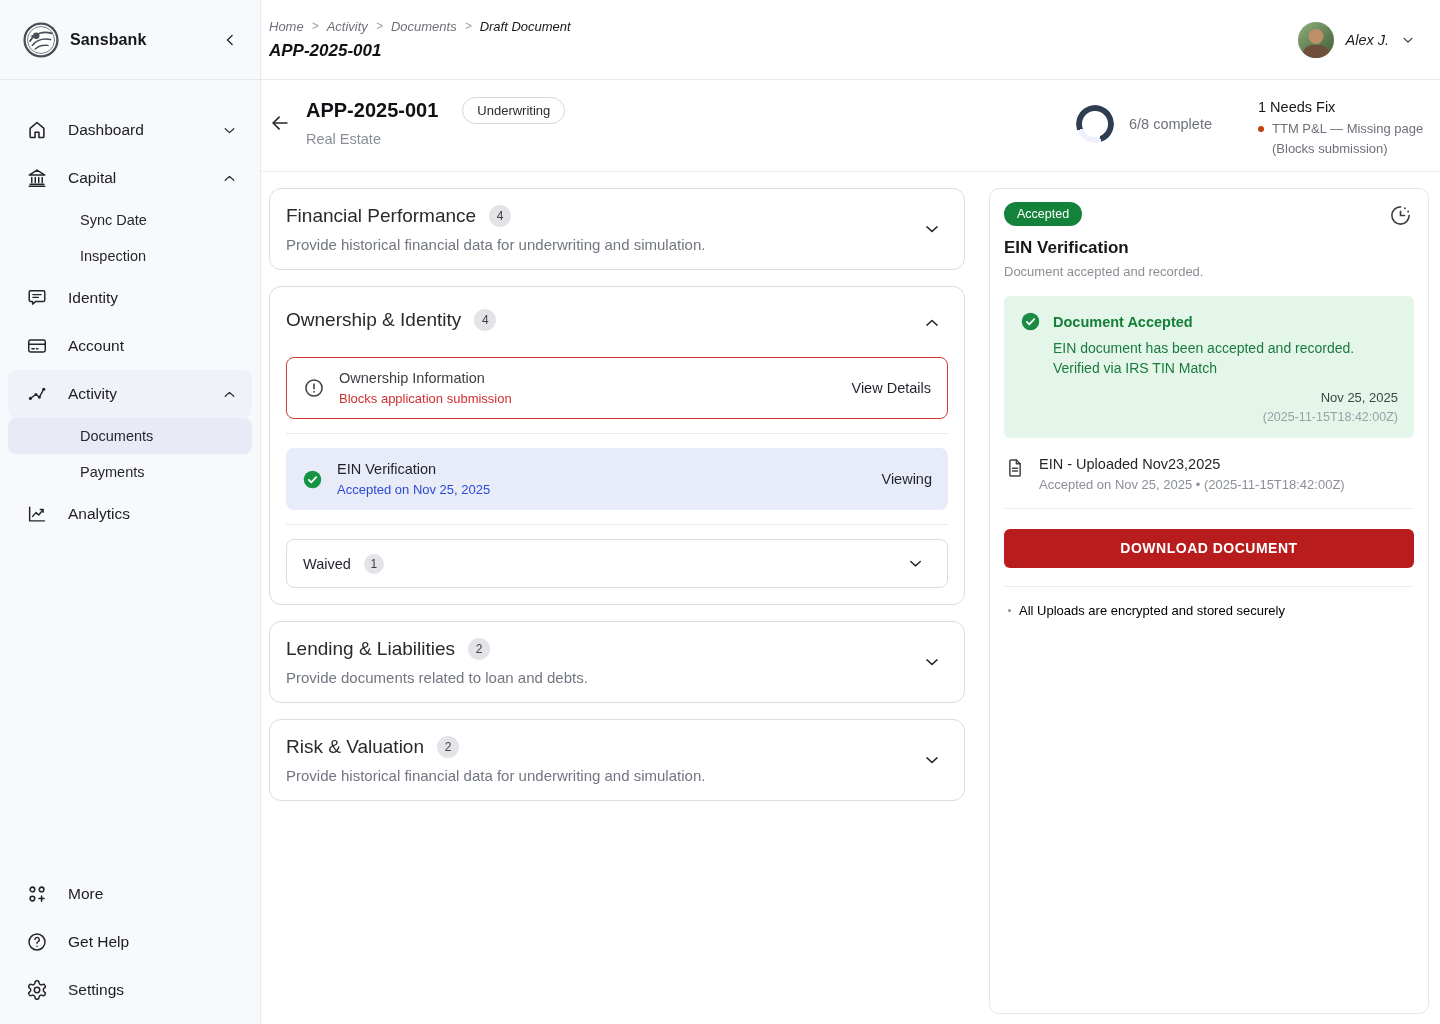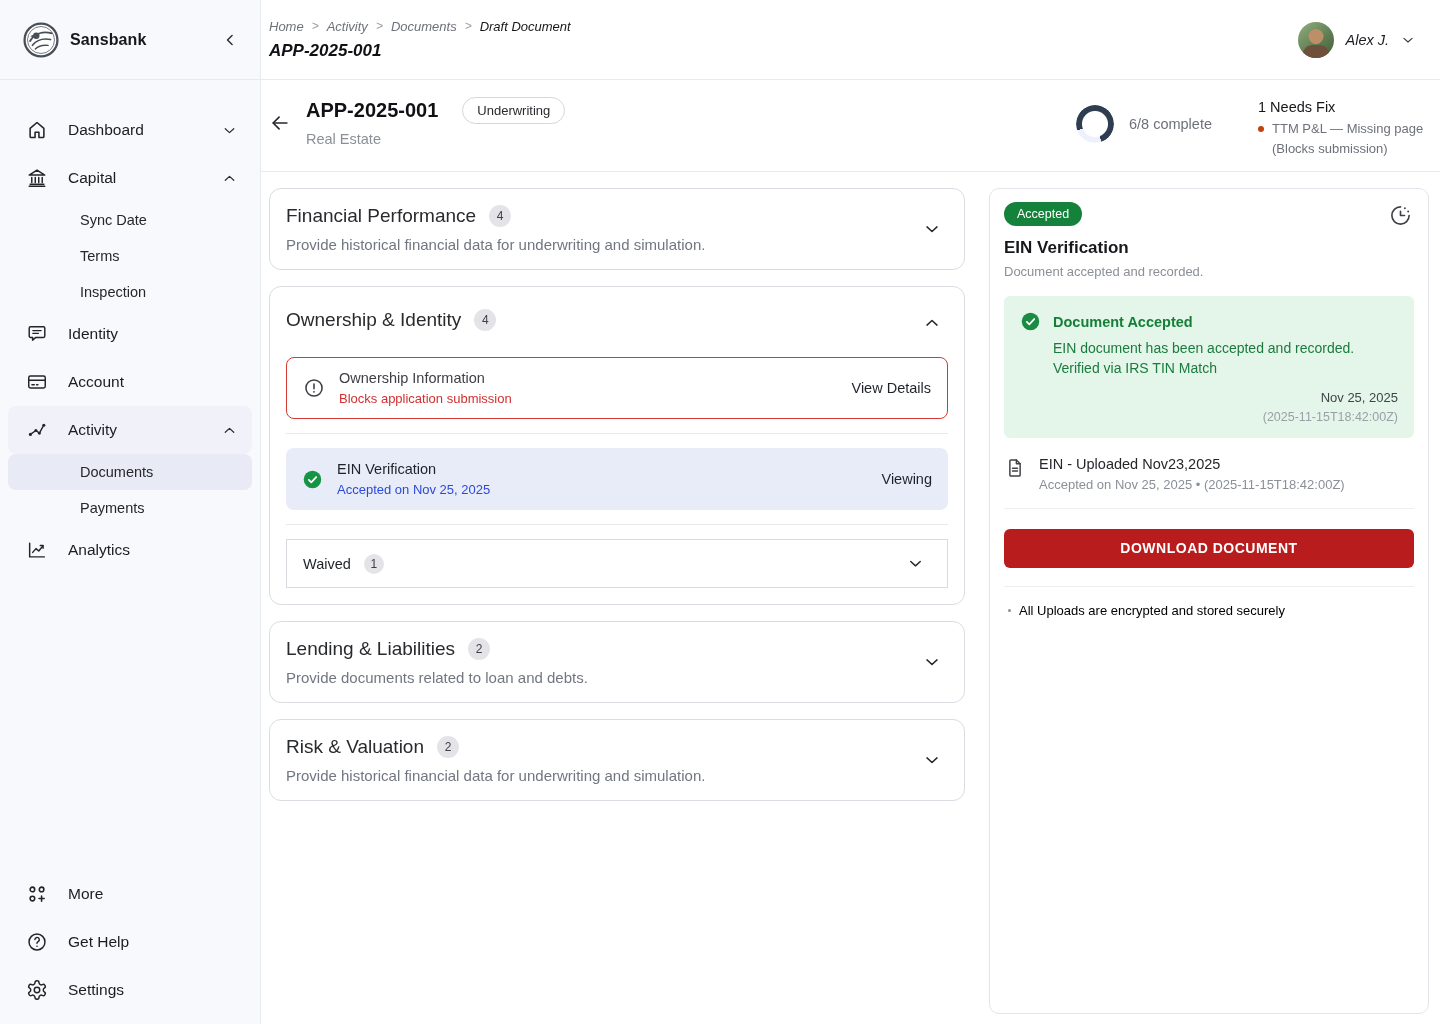--- a/index.html
+++ b/index.html
@@ -80,21 +80,21 @@
   .alert-title { font-size:14.5px; color:#3f4045; }
   .alert-sub { font-size:13px; color:#d32f2f; margin-top:5px; }
   .link-action { font-size:14.5px; color:#1f2329; cursor:pointer; }
   .row-divider { height:1px; background:#e8e9ed; margin:14px 0; }
   .ein-row { background:#e8ebf8; border-radius:8px; padding:13px 16px; display:flex; align-items:center; gap:14px; cursor:pointer; }
   .ein-texts { flex:1; }
   .ein-title { font-size:14.5px; color:#1f2329; }
   .ein-sub { font-size:13px; color:#2c4ad4; margin-top:5px; }
   .ein-action { font-size:14.5px; color:#1f2329; }
   .check-badge { width:21px; height:21px; flex:none; }
-  .waived { border:1px solid #d9dbe0; border-radius:0; padding:10px 16px; display:flex; align-items:center; gap:13px; cursor:pointer; }
+  .waived { border:1px solid #d9dbe0; border-radius:8px; padding:10px 16px; display:flex; align-items:center; gap:13px; cursor:pointer; }
   .waived-label { font-size:14.5px; color:#1f2329; }
   .waived .card-chevron { margin-left:auto; }
 
   
   .panel { width:440px; flex:none; height:826px; border:1px solid #e4e5ea; border-radius:10px; background:#fff; padding:13px 14px 0; }
   .panel-top { display:flex; justify-content:space-between; align-items:flex-start; }
   .status-badge { background:#15823c; color:#fff; font-size:12.5px; padding:5px 13px; border-radius:999px; }
   .history-btn { background:none; border:none; color:#3f4045; cursor:pointer; padding:2px; }
   .panel-title { font-size:17px; font-weight:600; color:#17181b; margin-top:9px; }
   .panel-sub { font-size:13px; color:#8b8f97; margin-top:6px; }
@@ -167,21 +167,20 @@
             </svg>
         </span>
         <span class="nlbl">Capital</span>
         <span class="nchev">
           <svg width="17" height="17" viewBox="0 0 24 24" fill="none" stroke="currentColor" stroke-width="1.7" stroke-linecap="round" stroke-linejoin="round">
               <path d="M6 14.5L12 9l6 5.5"></path>
             </svg>
         </span>
       </div>
       <div class="nav-sub">Sync Date</div>
-      <div class="nav-sub">Terms</div>
       <div class="nav-sub">Inspection</div>
 
       <div class="nav-row">
         <span class="nicon">
           <svg width="22" height="22" viewBox="0 0 24 24" fill="none" stroke="currentColor" stroke-width="1.6" stroke-linecap="round" stroke-linejoin="round">
               <path d="M20.5 14.3a1.4 1.4 0 0 1-1.4 1.4H10.8l-3.6 3v-3H4.9a1.4 1.4 0 0 1-1.4-1.4V5.6a1.4 1.4 0 0 1 1.4-1.4h14.2a1.4 1.4 0 0 1 1.4 1.4z"></path>
               <path d="M7.5 8.3h9M7.5 11.3h6"></path>
             </svg>
         </span>
         <span class="nlbl">Identity</span>

